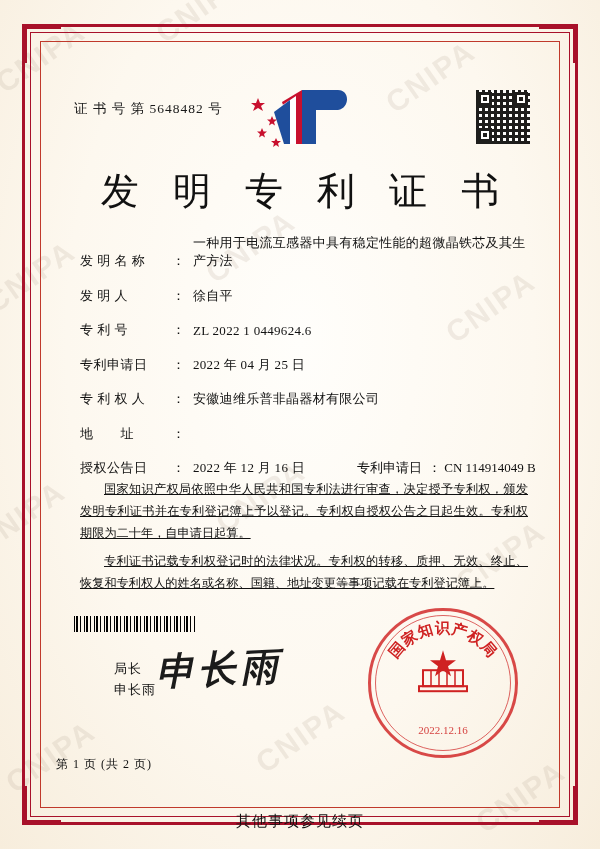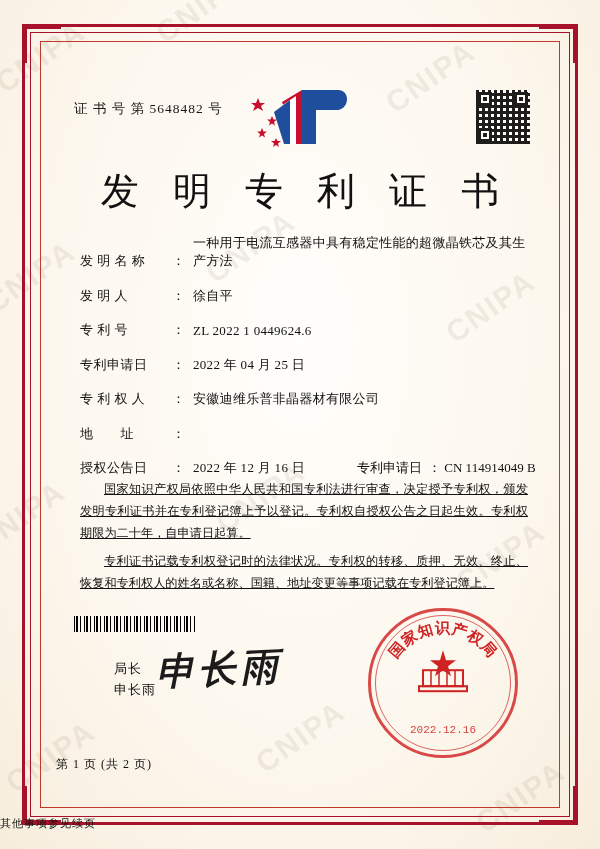--- a/index.html
+++ b/index.html
@@ -267,39 +267,39 @@
   }
   .seal-date {
     position: absolute;
     left: 0;
     right: 0;
     bottom: 22px;
     text-align: center;
     color: #cf2222;
     font-size: 11px;
     opacity: 0.85;
-    font-family: Liberation Mono, monospace;
+    font-family: Liberation Serif, serif;
   }
 
   .page-num {
     position: absolute;
     left: 0;
     right: 0;
     bottom: 18px;
     font-size: 12px;
     color: #111;
     letter-spacing: 1px;
   }
   .footer-note {
     position: absolute;
     left: 0;
     right: 0;
     bottom: 18px;
-    text-align: left;
-    font-size: 11px;
+    text-align: center;
+    font-size: 15px;
     color: #111;
     letter-spacing: 1px;
   }
 </style>
 </head>
 <body>
 
 <div class="page">
 
   <div class="watermark-layer">

